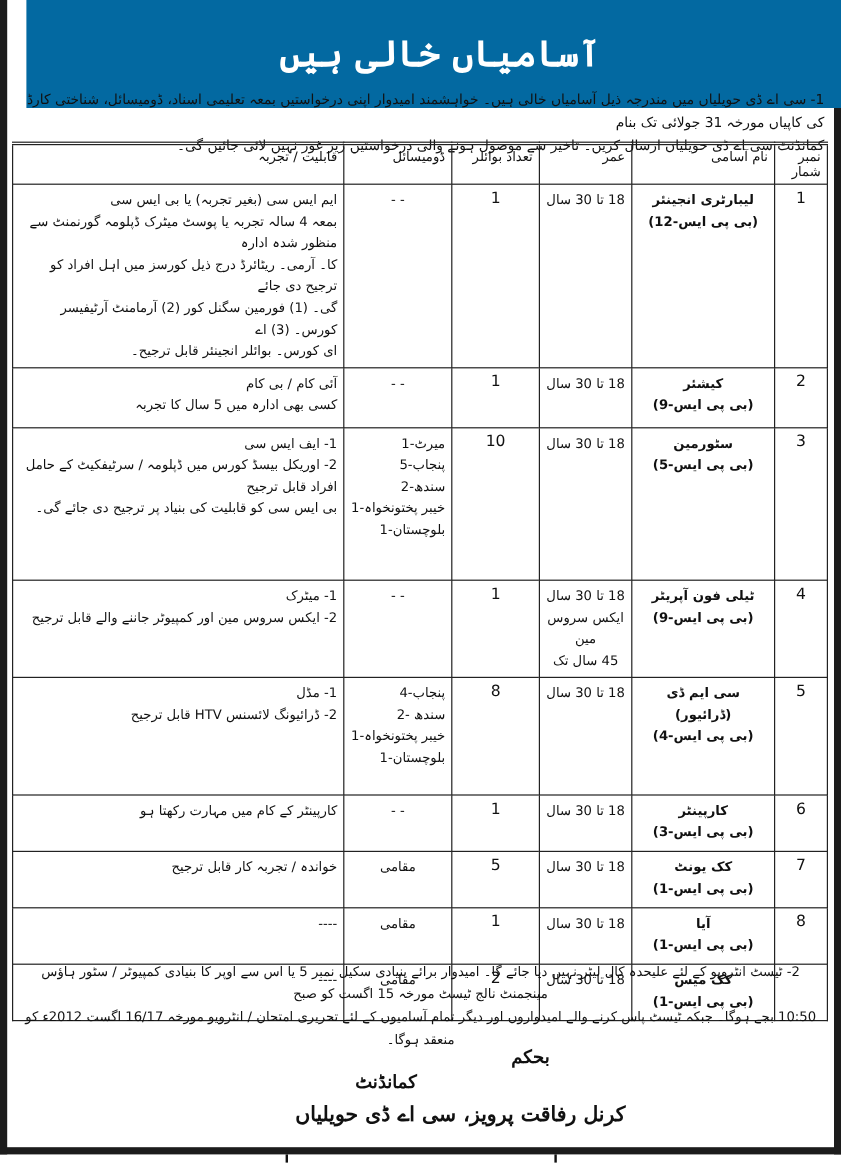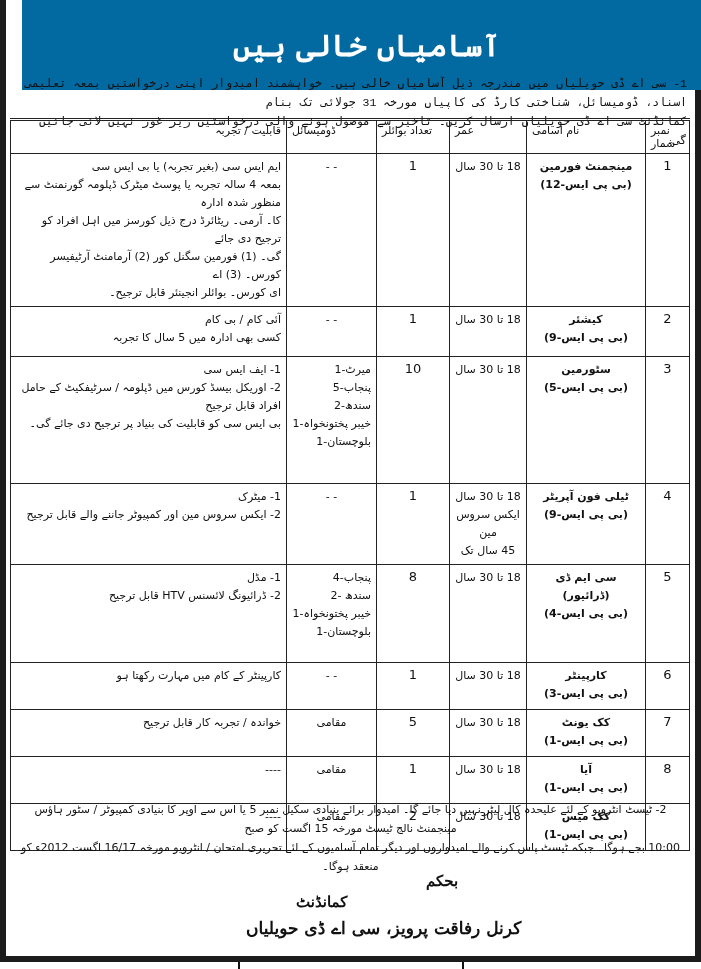--- a/index.html
+++ b/index.html
@@ -3,25 +3,25 @@
 <meta charset="utf-8">
 <style>
   html, body { margin:0; padding:0; background:#ffffff; }
   body { width:701px; height:969px; position:relative; overflow:hidden;
          font-family:"DejaVu Sans", sans-serif; color:#111; }
   .frame { position:absolute; left:0; top:0; width:701px; height:962px; box-sizing:border-box;
            border-left:6px solid #1c1c1c; border-right:6px solid #1c1c1c; border-bottom:6px solid #1c1c1c; background:#fff; }
   .header-band { position:absolute; left:16px; top:0; width:689px; height:90px; background:#0369a1;
                  display:flex; align-items:center; justify-content:center; }
   .header-title { color:#fff; font-family:"DejaVu Serif", serif; font-size:30px; font-weight:bold; direction:rtl; }
-  .intro { position:absolute; left:8px; right:8px; top:74px; direction:rtl; font-size:11.5px; line-height:19px; text-align:right;font-family:Liberation Mono, monospace; }
+  .intro { position:absolute; left:8px; right:8px; top:74px; direction:rtl; font-size:11.5px; line-height:19px; text-align:right; }
   table.vac { position:absolute; left:4px; top:118px; width:680px; border-collapse:collapse; direction:rtl; font-size:11px; }
   table.vac th, table.vac td { border:1px solid #222; vertical-align:top; padding:4px 5px; }
   table.vac thead tr { border-top:3px double #222; }
-  table.vac th { font-weight:normal; height:20px; padding:3px 5px; text-align:left; }
+  table.vac th { font-weight:normal; height:20px; padding:3px 5px; text-align:right; }
   table.vac th.h-qual { text-align:right;margin-top:17px; }
   td.c-no { width:33px; text-align:center; font-size:13px; }
   td.c-post { width:108px; text-align:center; line-height:18px; font-weight:bold; }
   td.c-age { width:66px; text-align:center; line-height:18px; }
   td.c-count { width:62px; text-align:center; font-size:13px; }
   td.c-dom { width:79px; text-align:right; line-height:18px; }
   td.c-dom.center { text-align:center; }
   td.c-qual { text-align:right; line-height:18px; }
   .line { display:block; }
   .notes { position:absolute; left:8px; right:8px; top:800px; direction:rtl; font-size:11px; line-height:19px; text-align:center; }
@@ -53,21 +53,21 @@
         <th>تعداد بوائلر</th>
         <th>ڈومیسائل</th>
         <th class="h-qual">قابلیت / تجربہ</th>
       </tr>
     </thead>
     <tbody>
 
       <tr style="height:126px">
         <td class="c-no">1</td>
         <td class="c-post">
-          <span class="line">مینجمنٹ فورمین</span>
+          <span class="line">لیبارٹری انجینئر</span>
           <span class="line">(بی پی ایس-12)</span>
         </td>
         <td class="c-age">
             <span class="line">18 تا 30 سال</span>
           </td>
         <td class="c-count">1</td>
         <td class="c-dom center">
             <span class="line">- -</span>
           </td>
         <td class="c-qual">
@@ -234,21 +234,21 @@
           </td>
         <td class="c-qual">
             <span class="line">----</span>
           </td>
       </tr>
     </tbody>
   </table>
 
   <div class="notes">
     <span class="line">2- ٹیسٹ انٹرویو کے لئے علیحدہ کال لیٹر نہیں دیا جائے گا۔ امیدوار برائے بنیادی سکیل نمبر 5 یا اس سے اوپر کا بنیادی کمپیوٹر / سٹور ہاؤس مینجمنٹ نالج ٹیسٹ مورخہ 15 اگست کو صبح</span>
-    <span class="line">10:00 بجے ہوگا۔ جبکہ ٹیسٹ پاس کرنے والے امیدواروں اور دیگر تمام آسامیوں کے لئے تحریری امتحان / انٹرویو مورخہ 16/17 اگست 2012ء کو منعقد ہوگا۔</span>
+    <span class="line">10:50 بجے ہوگا۔ جبکہ ٹیسٹ پاس کرنے والے امیدواروں اور دیگر تمام آسامیوں کے لئے تحریری امتحان / انٹرویو مورخہ 16/17 اگست 2012ء کو منعقد ہوگا۔</span>
   </div>
 
   <div class="sig sig-order">بحکم</div>
   <div class="sig sig-title">کمانڈنٹ</div>
   <div class="sig sig-name">کرنل رفاقت پرویز، سی اے ڈی حویلیاں</div>
 </div>
 
 <div class="cut-mark" style="left:238px"></div>
 <div class="cut-mark" style="left:462px"></div>
 

